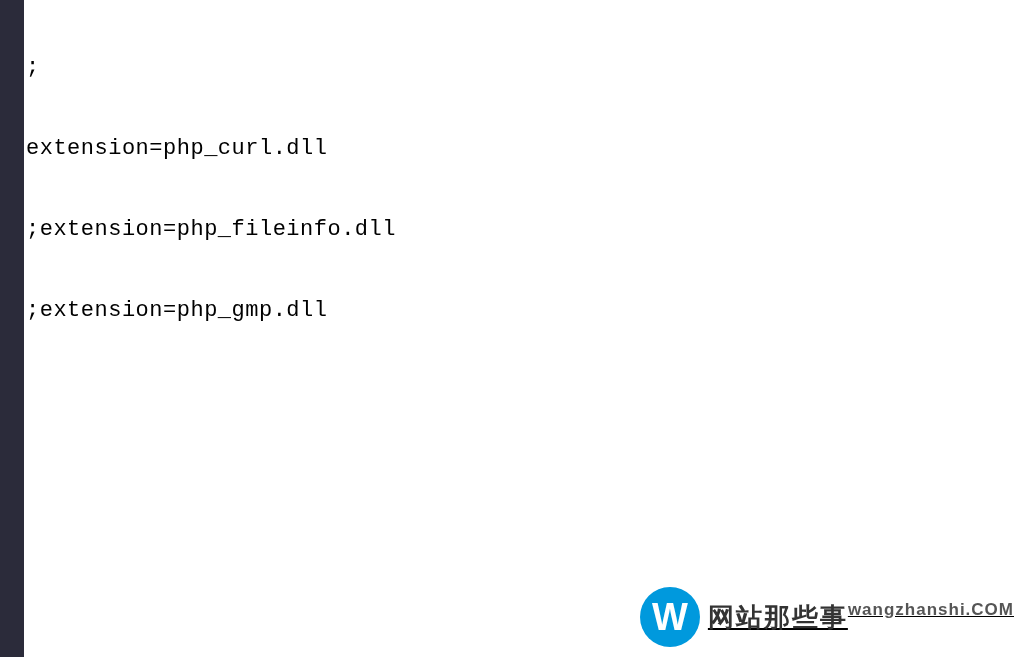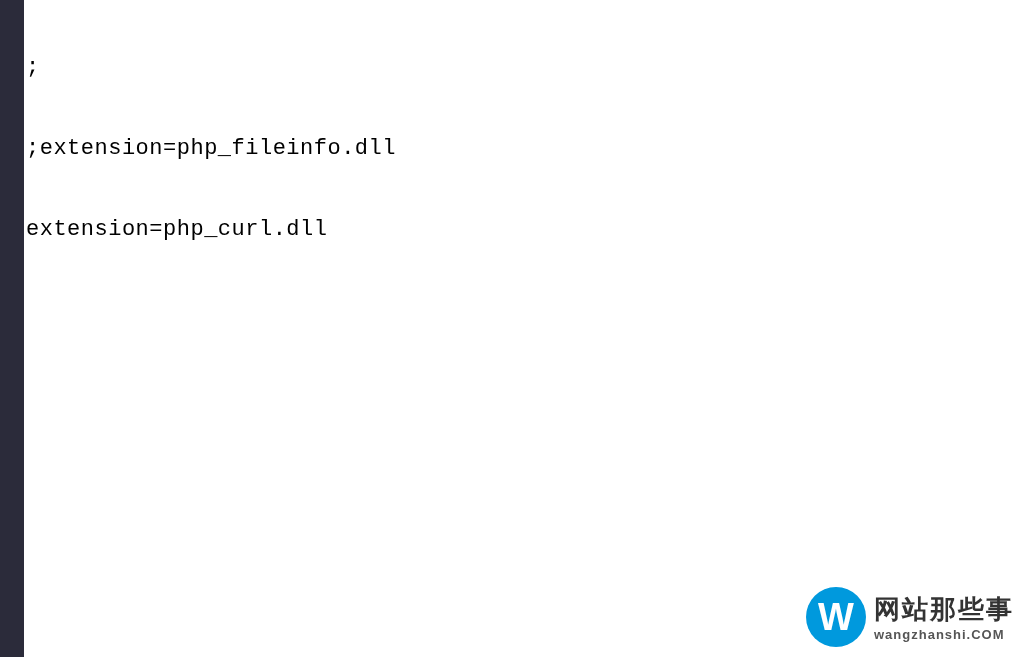--- a/index.html
+++ b/index.html
@@ -64,48 +64,50 @@
       display: flex;
       align-items: center;
       justify-content: center;
       color: #ffffff;
       font-size: 38px;
       font-weight: bold;
       font-family: Arial, sans-serif;
     }
     .watermark-text {
       display: flex;
-      flex-direction: column;
+      flex-direction: row;
       font-family: "Microsoft YaHei", Arial, sans-serif;
+      text-decoration: underline;
     }
     .watermark-title {
       color: #333333;
       font-size: 26px;
       font-weight: bold;
       letter-spacing: 2px;
     }
     .watermark-url {
       color: #555555;
-      font-size: 13px;
+      font-size: 17px;
       font-weight: bold;
       letter-spacing: 1px;
     }
   </style>
 </head>
 <body>
 
 <div class="editor-container">
   <div class="line-gutter">
     <div class="gutter-item">ow</div>
     <div class="gutter-item">Es</div>
   </div>
   <div class="code-area">
     <div class="code-line">;</div>
+    <div class="code-line">extension=php_curl.dll</div>
     <div class="code-line">;extension=php_fileinfo.dll</div>
-    <div class="code-line">extension=php_curl.dll</div>
+    <div class="code-line">;extension=php_gmp.dll</div>
     
     
     
     
     
     
     
     
     
     

